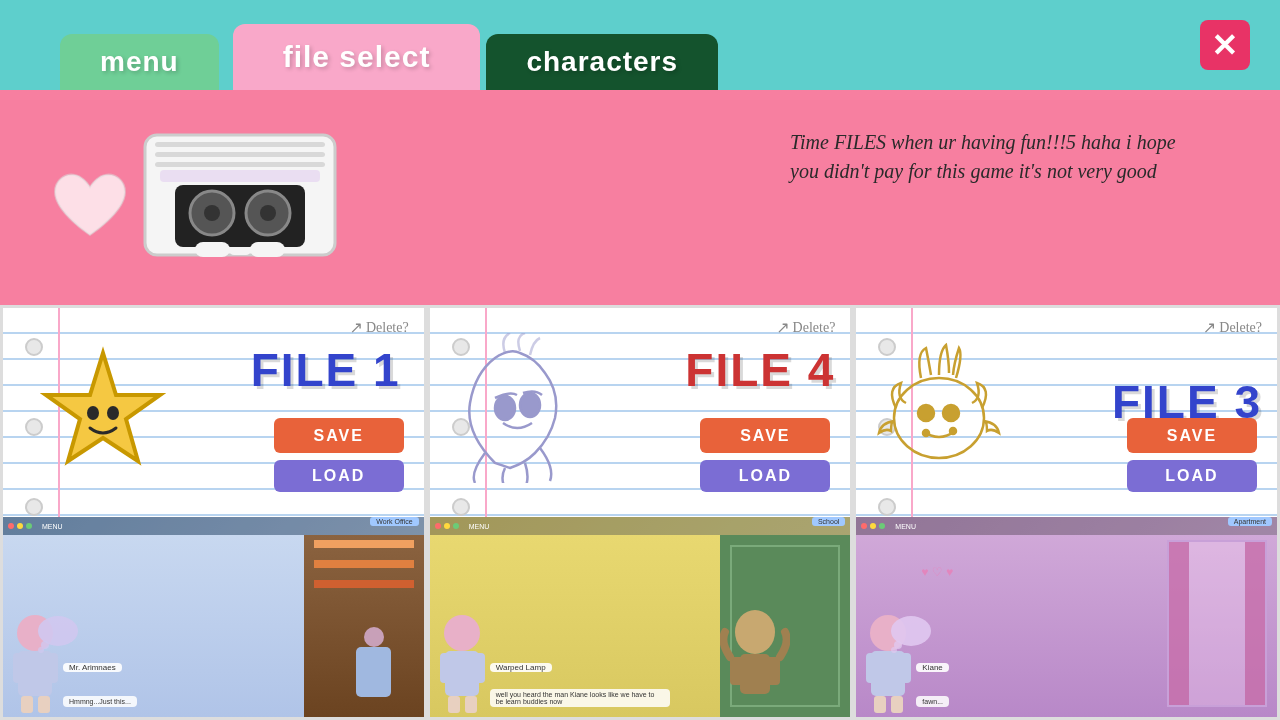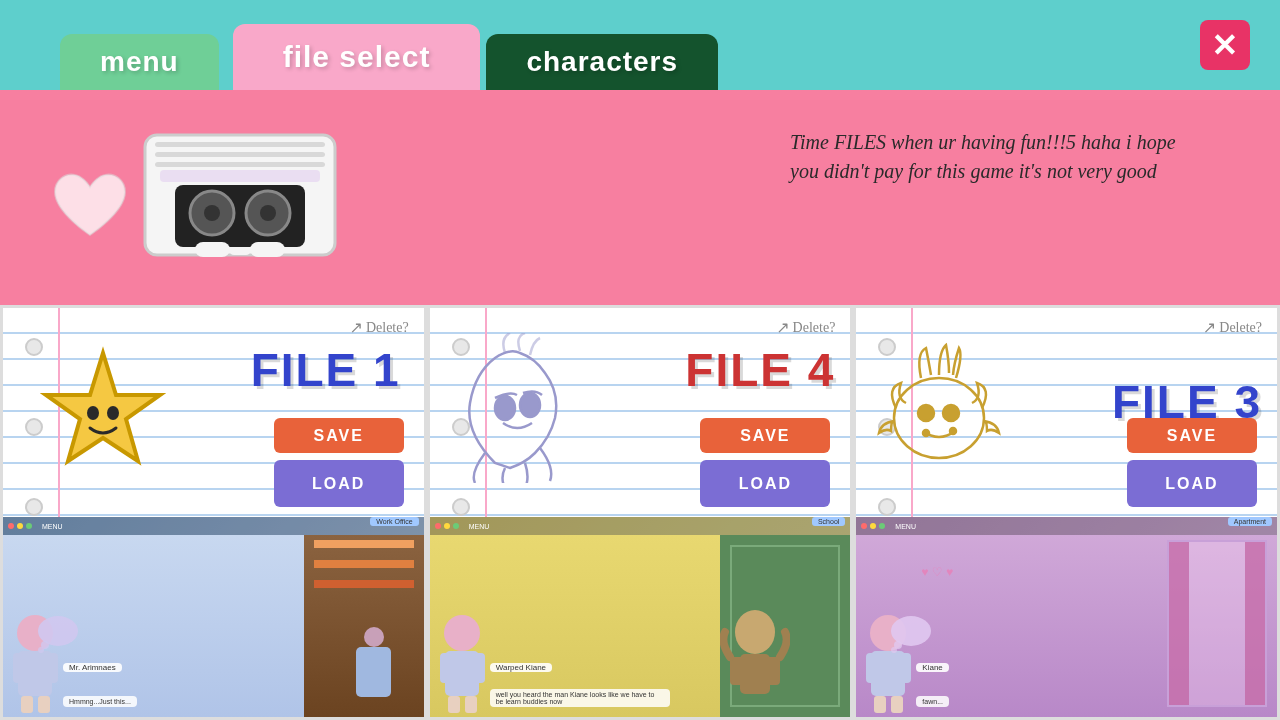--- a/index.html
+++ b/index.html
@@ -190,21 +190,21 @@
       letter-spacing: 2px;
       cursor: pointer;
       font-family: 'Arial Black', sans-serif;
     }
 
     .file-load-btn {
       position: absolute;
       right: 20px;
       top: 152px;
       width: 130px;
-      height: 47px;
+      height: 32px;
       background: #7b6dd4;
       border-radius: 6px;
       display: flex;
       align-items: center;
       justify-content: center;
       color: white;
       font-weight: 900;
       font-size: 16px;
       letter-spacing: 2px;
       cursor: pointer;
@@ -531,21 +531,21 @@
           <svg width="55" height="100" viewBox="0 0 55 100">
             <circle cx="27" cy="20" r="18" fill="#e8b0c8"></circle>
             <rect x="10" y="38" width="34" height="45" rx="5" fill="#c0c8e8"></rect>
             <rect x="5" y="40" width="12" height="30" rx="4" fill="#c0c8e8"></rect>
             <rect x="38" y="40" width="12" height="30" rx="4" fill="#c0c8e8"></rect>
             <rect x="13" y="83" width="12" height="17" rx="3" fill="#e8d0c0"></rect>
             <rect x="30" y="83" width="12" height="17" rx="3" fill="#e8d0c0"></rect>
           </svg>
         </div>
 
-        <div class="thumb-name-bubble">Warped Kiane</div>
+        <div class="thumb-name-bubble">Warped Lamp</div>
         <div class="thumb-dialogue">well you heard the man Kiane looks like we have to be learn buddies now</div>
       </div>
     </div>
 
     <div class="file-card">
       <div class="notebook-lines"></div>
       <div class="margin-line"></div>
       <div class="hole-punch" style="top:30px;"></div>
       <div class="hole-punch" style="top:110px;"></div>
       <div class="hole-punch" style="top:190px;"></div>

